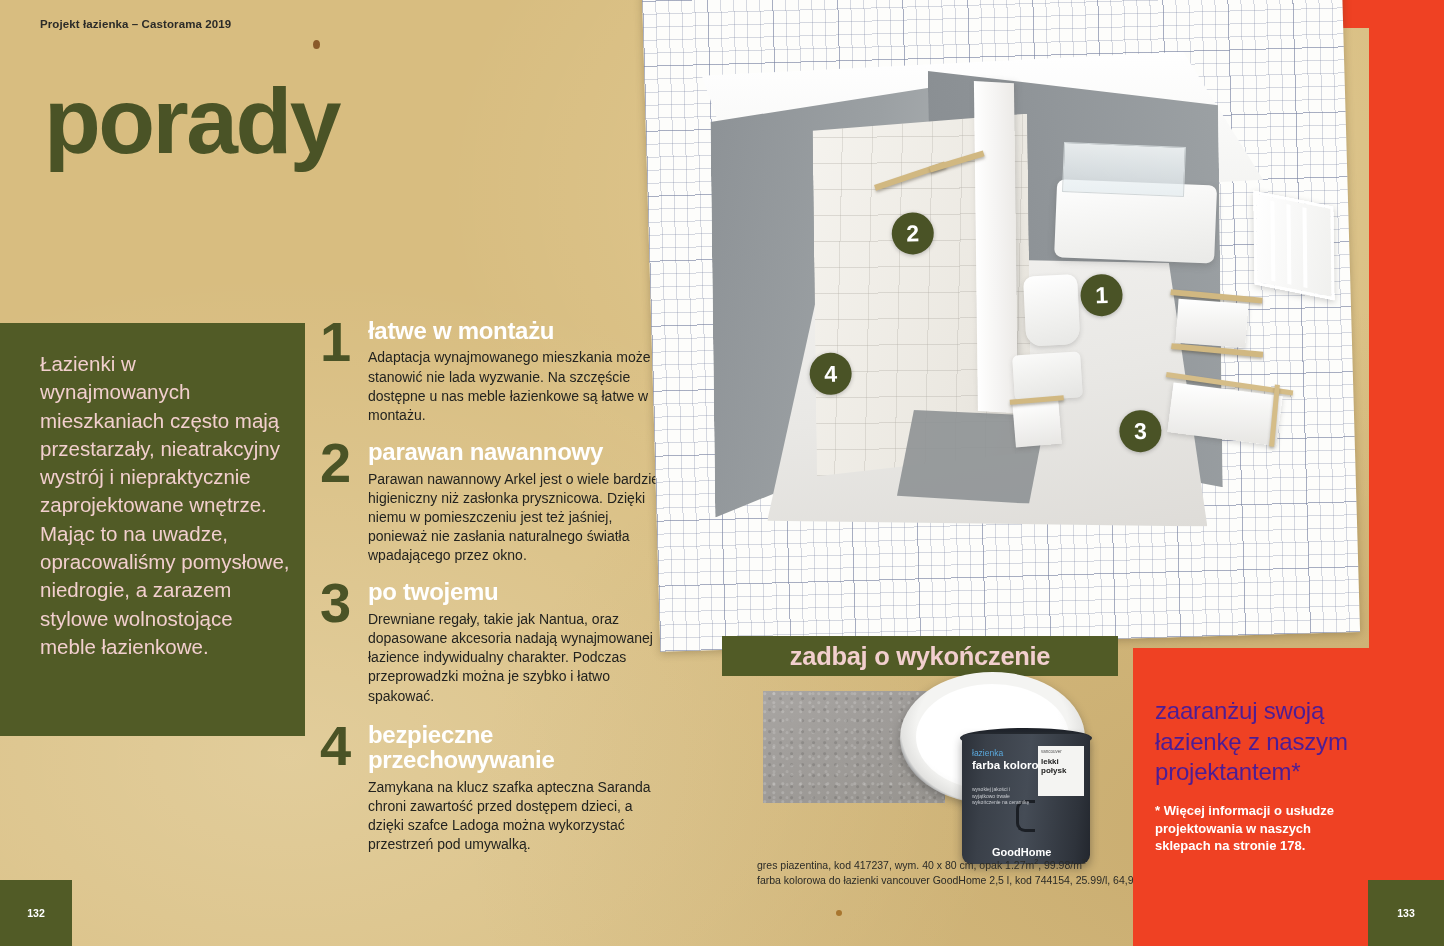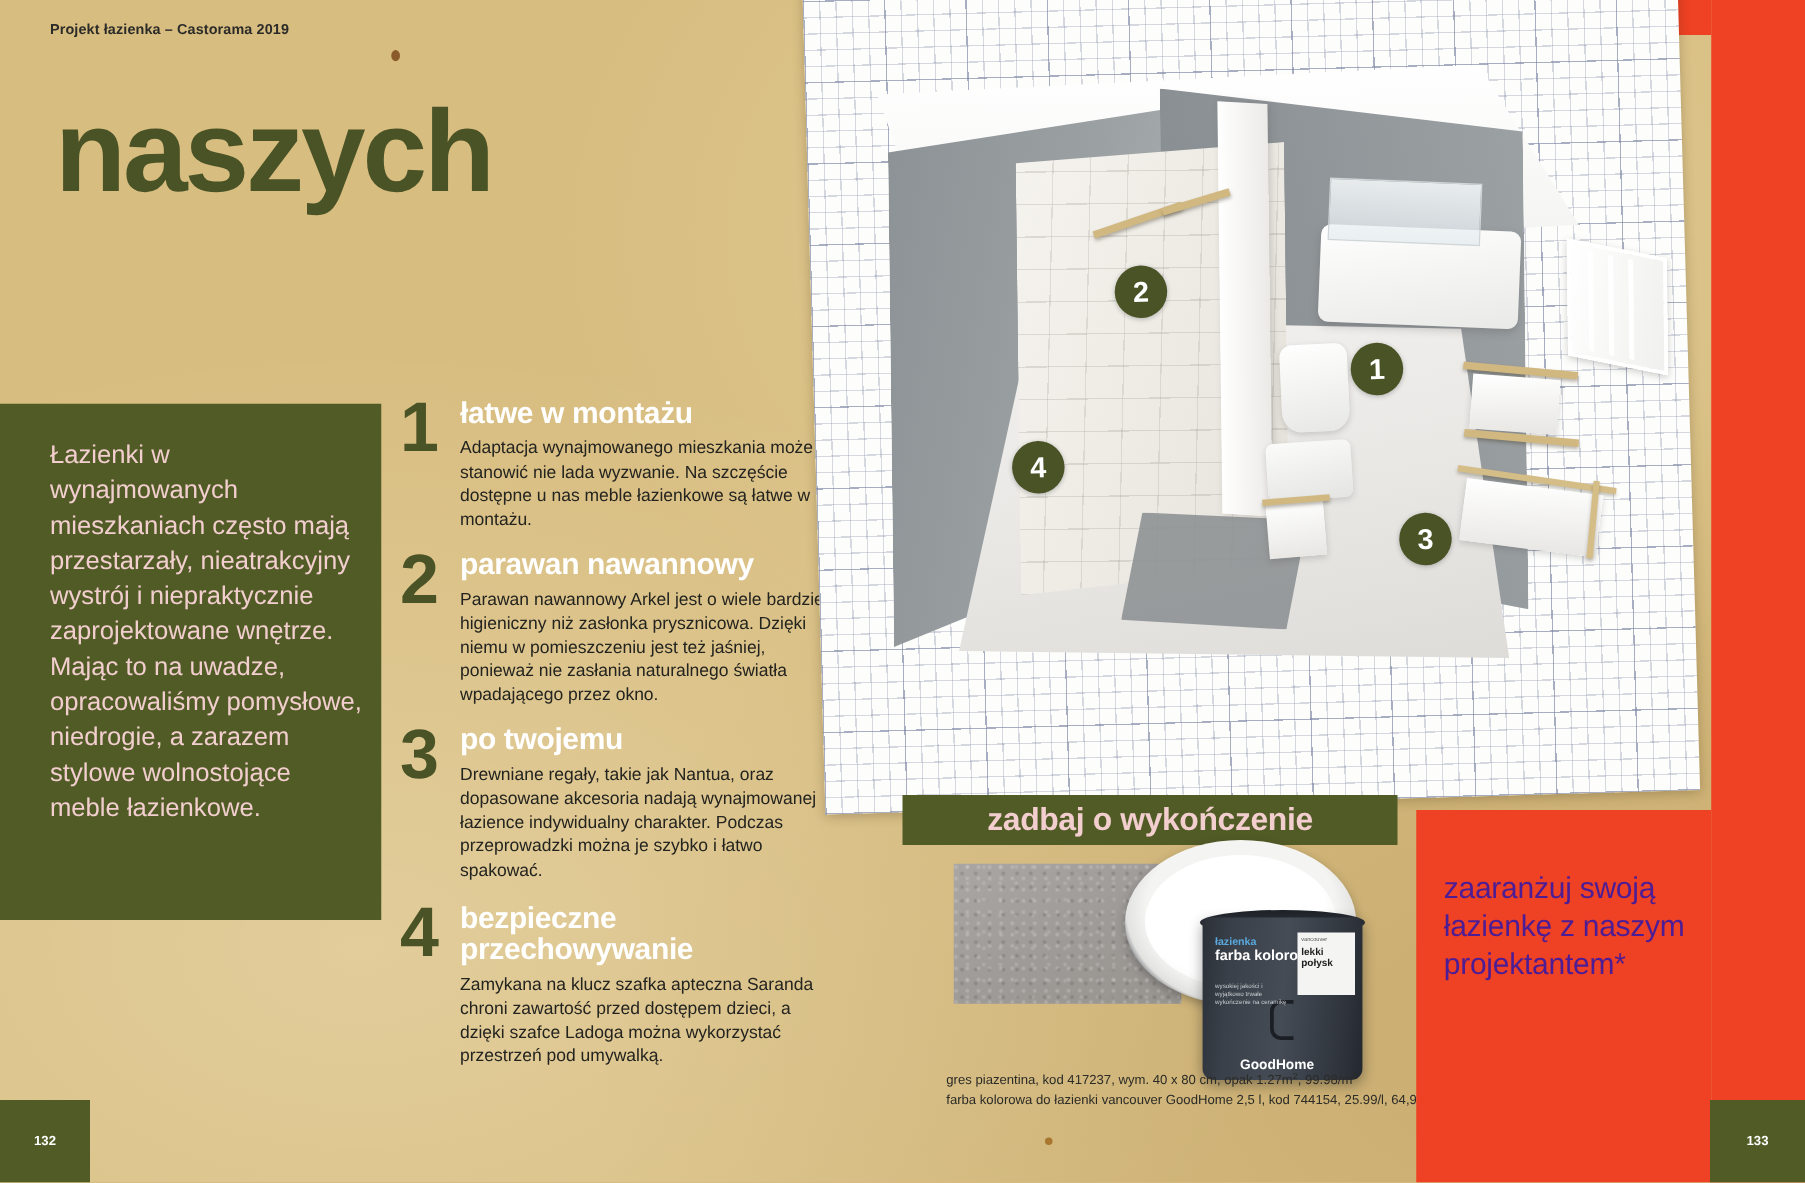--- a/index.html
+++ b/index.html
@@ -242,21 +242,21 @@
   }
   .pail-top{
     position:absolute;left:60px;top:56px;width:132px;height:20px;border-radius:50%;
     background:linear-gradient(180deg,#1d2128,#3a4049);
   }
   .handle{
     position:absolute;left:54px;top:66px;width:16px;height:26px;
     border:3px solid #1b1f25;border-right:none;border-radius:9px 0 0 9px;
   }
   .lbl-brand{
-    position:absolute;left:10px;top:14px;color:#5aa9dd;font-size:8.5px;font-weight:bold;
+    position:absolute;left:10px;top:14px;color:#5aa9dd;font-size:8.5px;font-weight:normal;
   }
   .lbl-name{
     position:absolute;left:10px;top:25px;color:#fff;font-size:11.5px;font-weight:bold;line-height:1.12;
   }
   .lbl-small{
     position:absolute;left:10px;top:52px;width:58px;color:#c9ccd1;font-size:5px;line-height:1.3;
   }
   .lbl-white{
     position:absolute;left:76px;top:12px;width:46px;height:50px;background:#f4f4f2;
   }
@@ -298,21 +298,21 @@
 
   <div class="kraft"></div>
   <div class="kraft2"></div>
   <div class="speck" style="left:297px;top:366px;width:5px;height:7px;background:#b4502c;"></div>
   <div class="speck" style="left:313px;top:40px;width:7px;height:9px;background:#8a5a2a;"></div>
   <div class="speck" style="left:836px;top:910px;width:6px;height:6px;background:#a8762f;"></div>
 
   <div class="runhead">Projekt łazienka – Castorama 2019</div>
 
   <div class="title">
-    <span>naszych</span>
+    <span>porady</span>
   </div>
 
   <div class="introbox">
     <p>Łazienki w wynajmowanych mieszkaniach często mają przestarzały, nieatrakcyjny wystrój i niepraktycznie zaprojektowane wnętrze. Mając to na uwadze, opracowaliśmy pomysłowe, niedrogie, a zarazem stylowe wolnostojące meble łazienkowe.</p>
   </div>
 
   <div class="tips">
 
     <div class="tip" id="tip-1">
       <div class="num">1</div>
@@ -415,18 +415,19 @@
   </div>
 
   <div class="captions">
     <div><span>gres piazentina, kod 417237, wym. 40 x 80 cm, opak 1.27m</span><sup>2</sup><span>, 99.98/m</span><sup>2</sup></div>
     <div>farba kolorowa do łazienki vancouver GoodHome 2,5 l, kod 744154, 25.99/l, 64,98</div>
   </div>
 
   <div class="red-right"></div>
   <div class="redtext">
     <h2>zaaranżuj swoją łazienkę z naszym projektantem*</h2>
+    <p>* Więcej informacji o usłudze projektowania w naszych sklepach na stronie 178.</p>
   </div>
 
   <div class="pagenum" id="pagenum-left">132</div>
   <div class="pagenum" id="pagenum-right">133</div>
 
 </div>
 
 </body></html>

